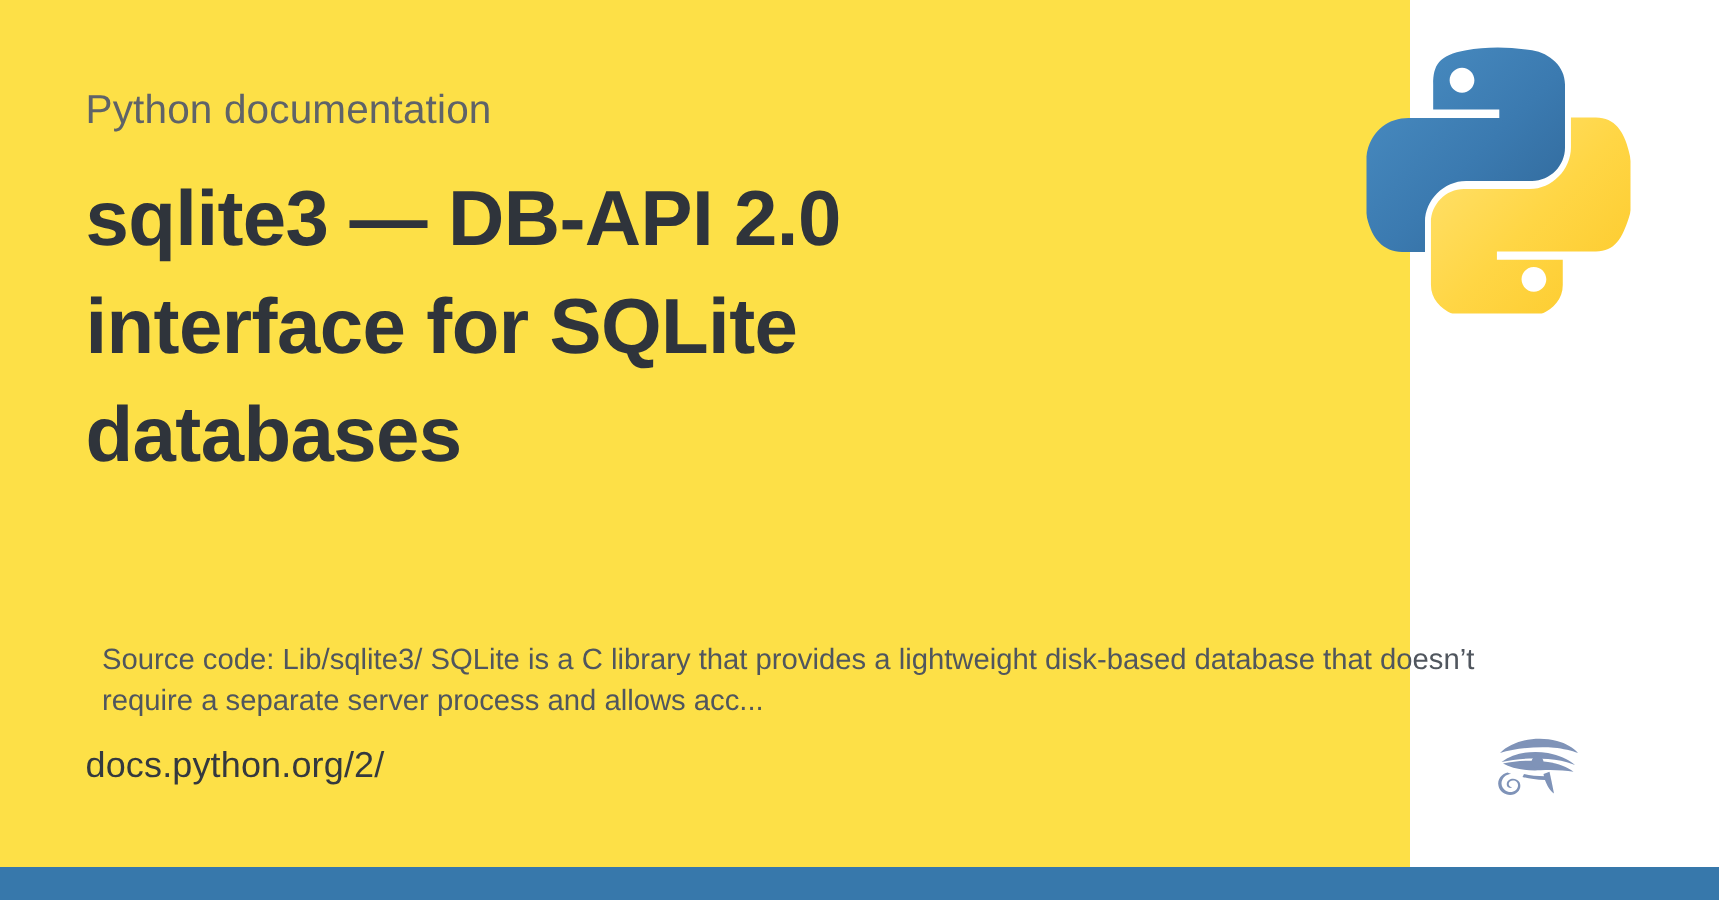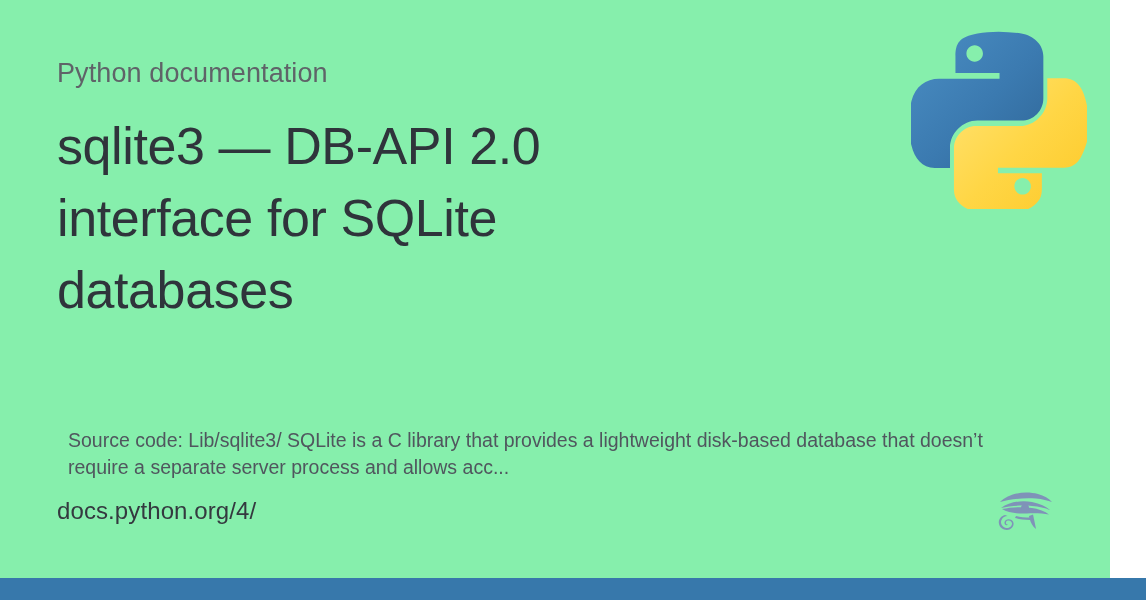--- a/index.html
+++ b/index.html
@@ -9,23 +9,23 @@
   body {
     width: 1146px;
     height: 600px;
     background: #ffffff;
     font-family: "Liberation Sans", sans-serif;
     overflow: hidden;
   }
 
   .card {
     position: relative;
-    width: 1110px;
+    width: 940px;
     height: 600px;
-    background: #86efac;
+    background: #fde047;
     box-sizing: border-box;
   }
 
   
   .header {
     position: absolute;
     left: 57px;
     top: 56px;
     width: 840px;
   }
@@ -37,21 +37,21 @@
     font-weight: 400;
     letter-spacing: 0.1px;
     white-space: nowrap;
   }
 
   .page-title {
     margin-top: 20px;
     font-size: 52px;
     line-height: 72px;
     color: #2f343b;
-    font-weight: 400;
+    font-weight: 700;
     letter-spacing: -0.4px;
     max-width: 620px;
   }
 
   
   .logo-wrap {
     position: absolute;
     left: 911px;
     top: 29px;
     width: 176px;
@@ -186,21 +186,21 @@
         c5.2 0 9.4 4.2 9.4 9.4
         c0 5.2 -4.2 9.5 -9.4 9.5
         c-5.2 0 -9.4 -4.3 -9.4 -9.5
         c0 -5.2 4.2 -9.4 9.4 -9.4
         z"></path>
     </svg>
   </div>
 
   <div class="description">Source code: Lib/sqlite3/ SQLite is a C library that provides a lightweight disk-based database that doesn’t require a separate server process and allows acc...</div>
 
-  <div class="url-line">docs.python.org/4/</div>
+  <div class="url-line">docs.python.org/2/</div>
 
   <div class="favicon">
     <svg viewBox="0 0 120 84" xmlns="http://www.w3.org/2000/svg" role="img" aria-label="Eye of Horus">
       <g fill="#7f93b8">
 
         <path d="M8 22 C24 6 56 -2 84 6 C96 9 106 15 112 22 C104 19 92 16 80 15 C56 13 28 16 8 22 Z"></path>
 
         <path d="M10 34 C26 22 50 18 72 22 C88 25 100 31 108 38
                  C98 34 86 31 72 30 C50 28 28 30 10 34 Z"></path>
 

